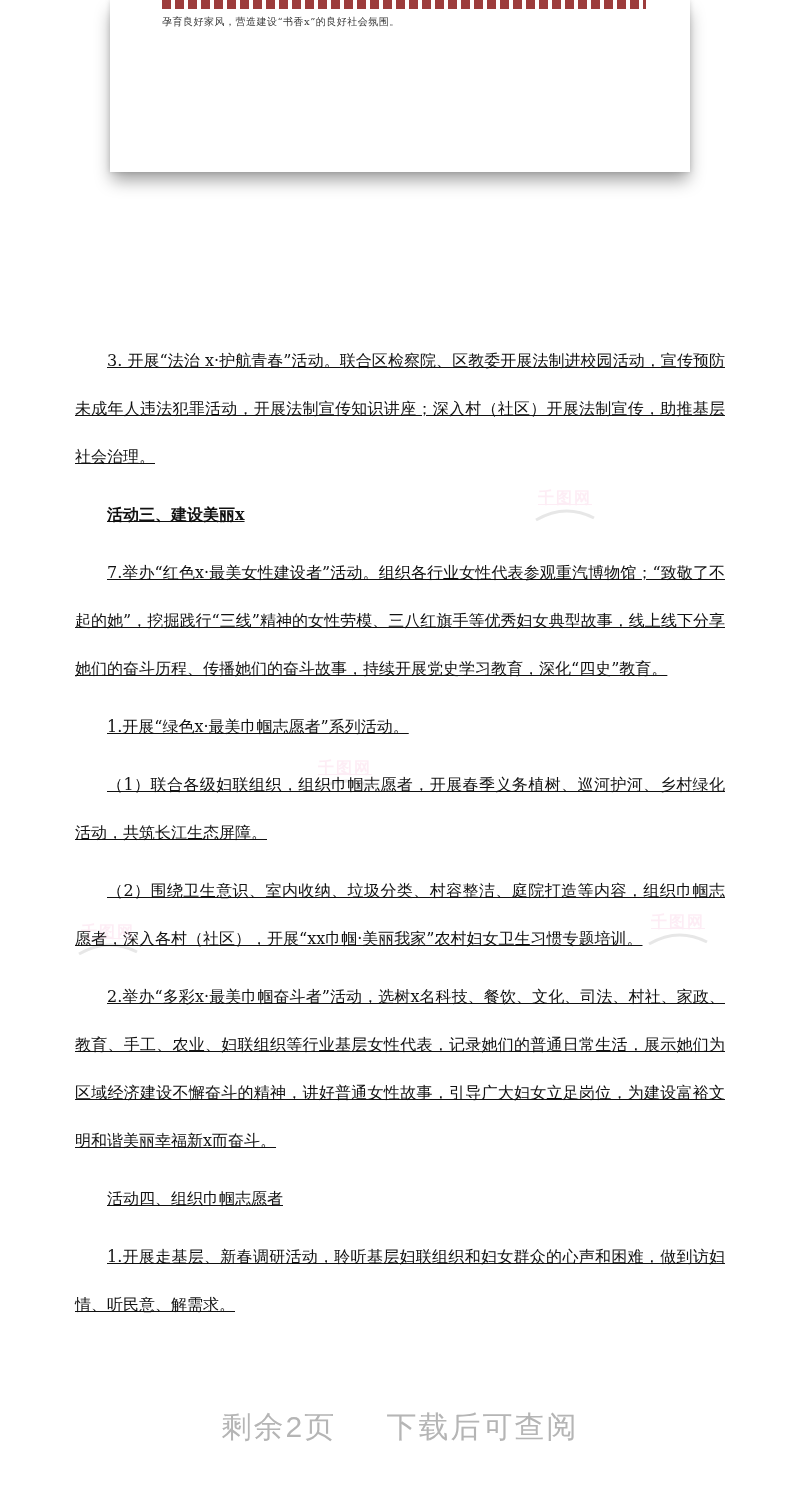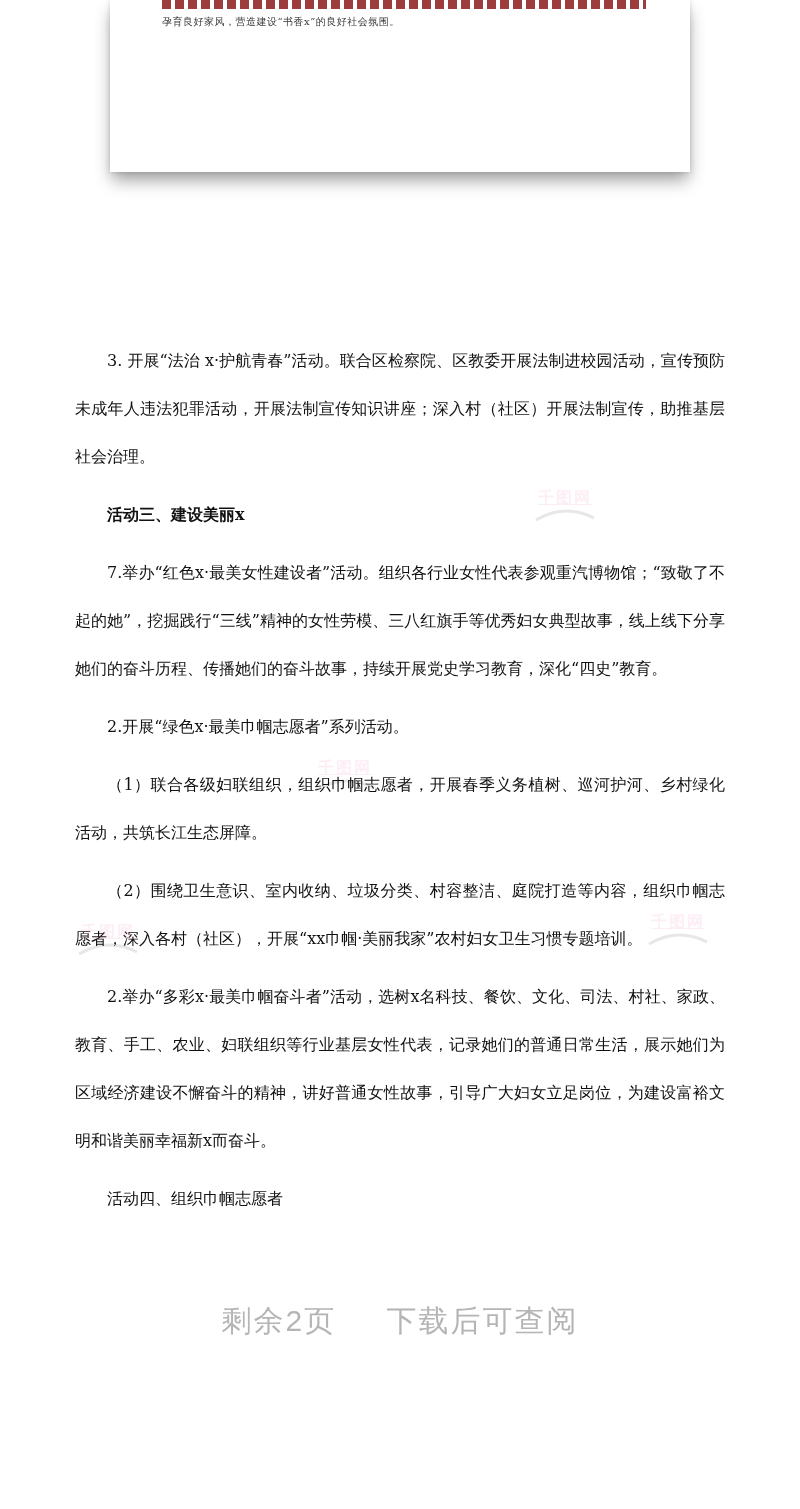--- a/index.html
+++ b/index.html
@@ -20,21 +20,21 @@
   .clipped-line{
     position:absolute;top:0;left:52px;right:44px;height:9px;
     background:repeating-linear-gradient(90deg,
       rgba(139,26,26,0.85) 0 9px, rgba(139,26,26,0) 9px 13px);
   }
   .caption{
     position:absolute;top:15px;left:52px;margin:0;
     font-size:10px;line-height:14px;color:#3a3a3a;letter-spacing:0.5px;
   }
   
-  .doc-body{margin:165px 75px 0 75px;}
+  .doc-body{margin:165px 75px 0 75px;text-decoration:underline;}
   .para{
     margin:0 0 10px 0;
     font-size:16px;line-height:48px;
     text-align:justify;text-indent:2em;
     color:#111;
   }
   .para.heading{font-weight:bold;}
   
   .footer{
     margin-top:78px;text-align:center;
@@ -58,25 +58,26 @@
 
   <div class="preview-card">
     <div class="clipped-line"></div>
     <p class="caption">孕育良好家风，营造建设“书香x”的良好社会氛围。</p>
   </div>
 
   <div class="doc-body">
     <p class="para">3. 开展“法治 x·护航青春”活动。联合区检察院、区教委开展法制进校园活动，宣传预防未成年人违法犯罪活动，开展法制宣传知识讲座；深入村（社区）开展法制宣传，助推基层社会治理。</p>
     <p class="para heading">活动三、建设美丽x</p>
     <p class="para">7.举办“红色x·最美女性建设者”活动。组织各行业女性代表参观重汽博物馆；“致敬了不起的她”，挖掘践行“三线”精神的女性劳模、三八红旗手等优秀妇女典型故事，线上线下分享她们的奋斗历程、传播她们的奋斗故事，持续开展党史学习教育，深化“四史”教育。</p>
-    <p class="para">2.开展“绿色x·最美巾帼志愿者”系列活动。</p>
+    <p class="para">1.开展“绿色x·最美巾帼志愿者”系列活动。</p>
     <p class="para">（1）联合各级妇联组织，组织巾帼志愿者，开展春季义务植树、巡河护河、乡村绿化活动，共筑长江生态屏障。</p>
     <p class="para">（2）围绕卫生意识、室内收纳、垃圾分类、村容整洁、庭院打造等内容，组织巾帼志愿者，深入各村（社区），开展“xx巾帼·美丽我家”农村妇女卫生习惯专题培训。</p>
     <p class="para">2.举办“多彩x·最美巾帼奋斗者”活动，选树x名科技、餐饮、文化、司法、村社、家政、教育、手工、农业、妇联组织等行业基层女性代表，记录她们的普通日常生活，展示她们为区域经济建设不懈奋斗的精神，讲好普通女性故事，引导广大妇女立足岗位，为建设富裕文明和谐美丽幸福新x而奋斗。</p>
     <p class="para">活动四、组织巾帼志愿者</p>
+    <p class="para">1.开展走基层、新春调研活动，聆听基层妇联组织和妇女群众的心声和困难，做到访妇情、听民意、解需求。</p>
   </div>
 
   <div class="footer">
     <span class="part">剩余2页</span>
     <span class="part">下载后可查阅</span>
   </div>
 
   <div class="wm" style="left:515px;top:488px;">
     <span class="wm-text">千图网</span>
     <svg class="wm-swoosh" width="64" height="14" viewBox="0 0 64 14">

